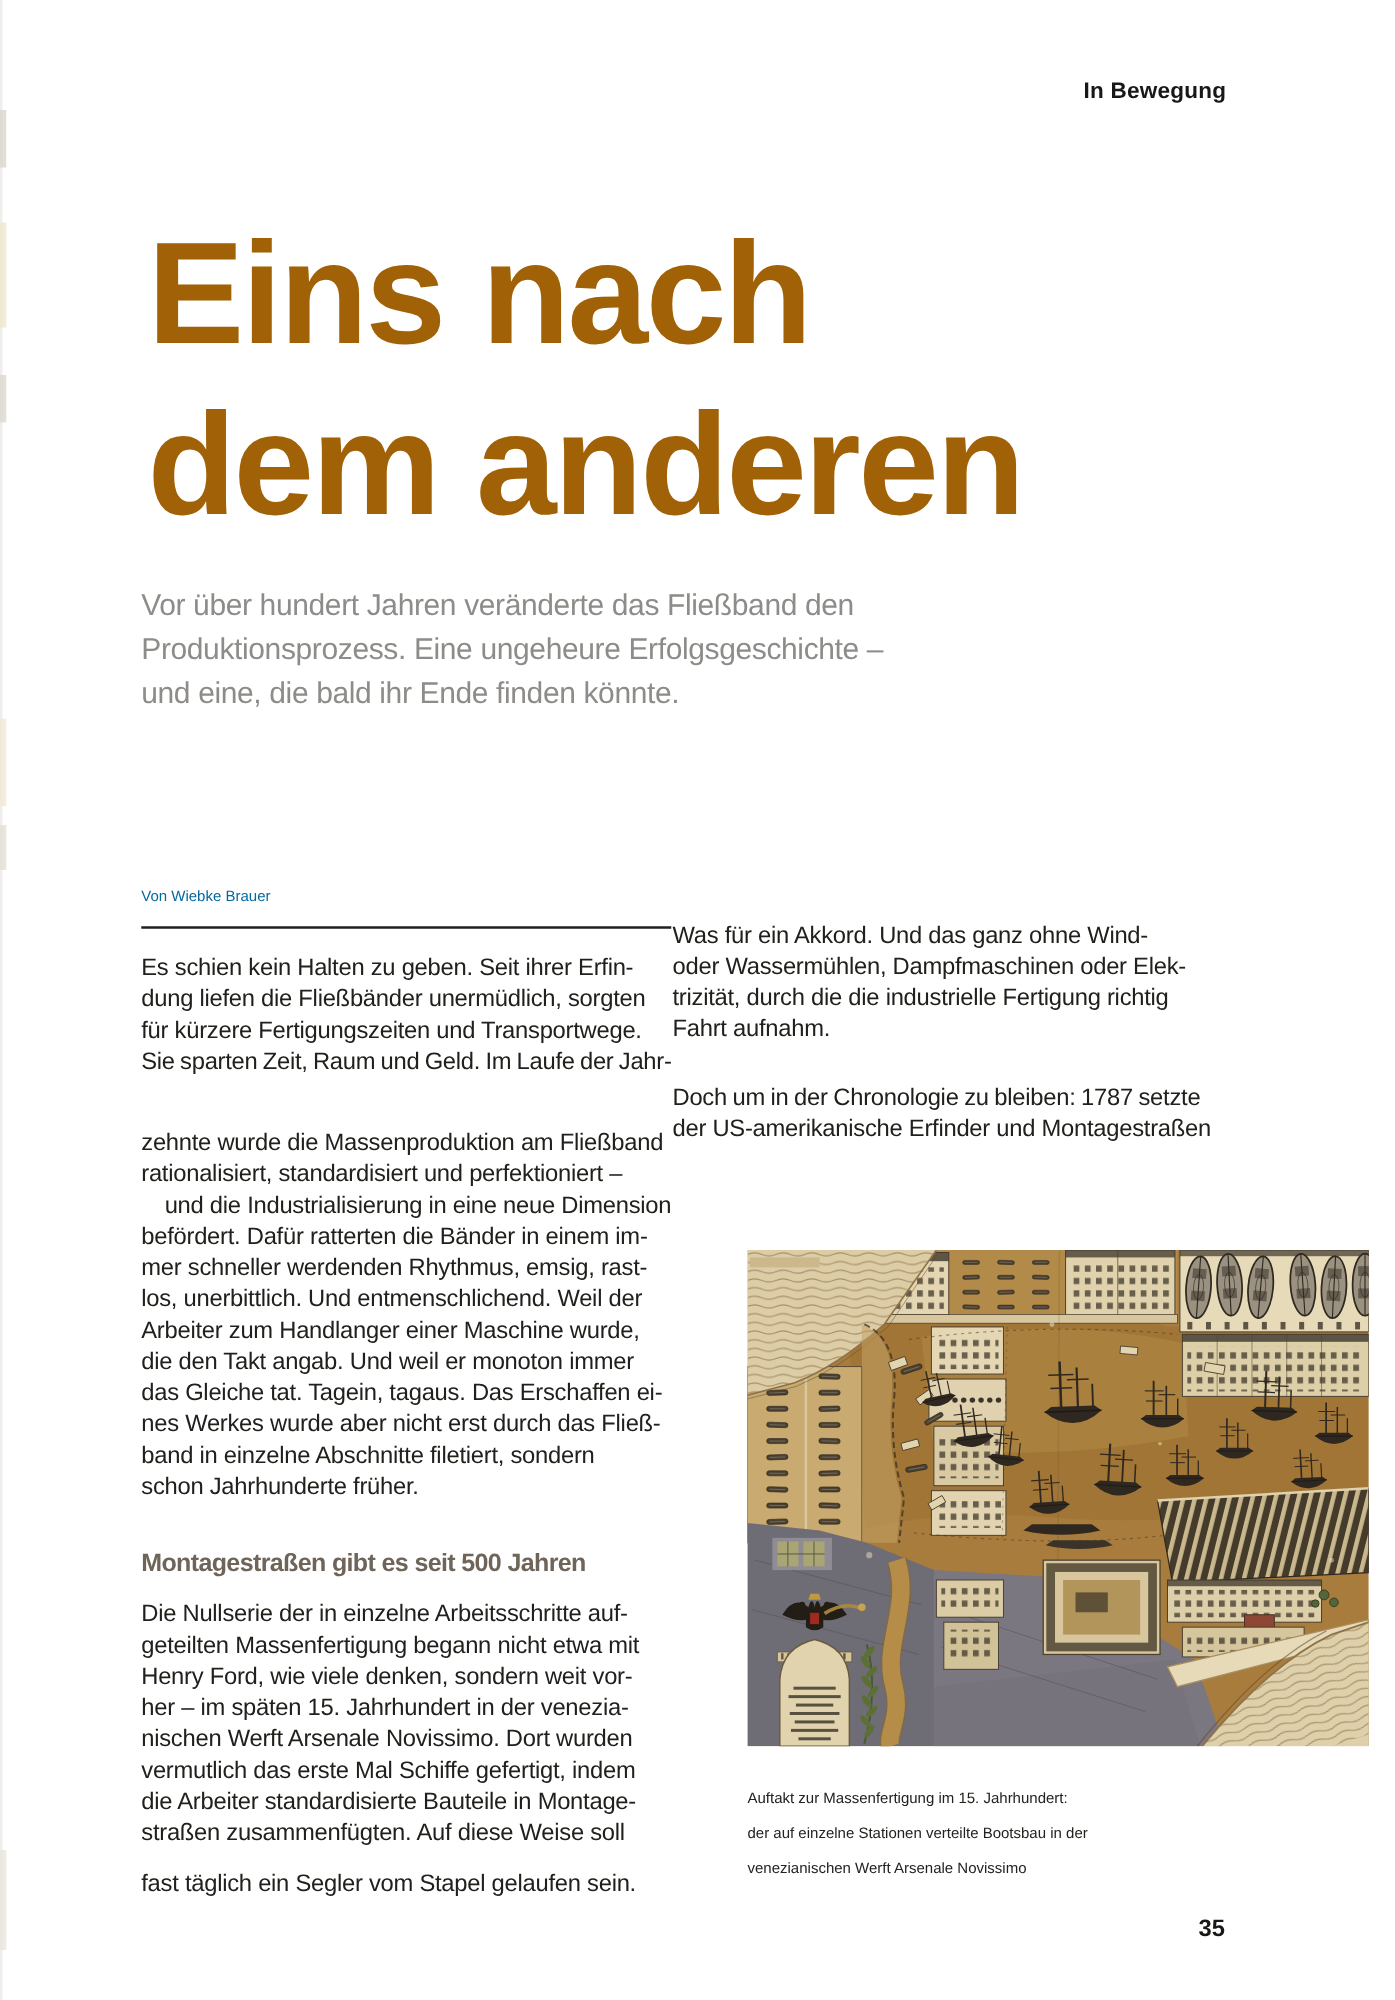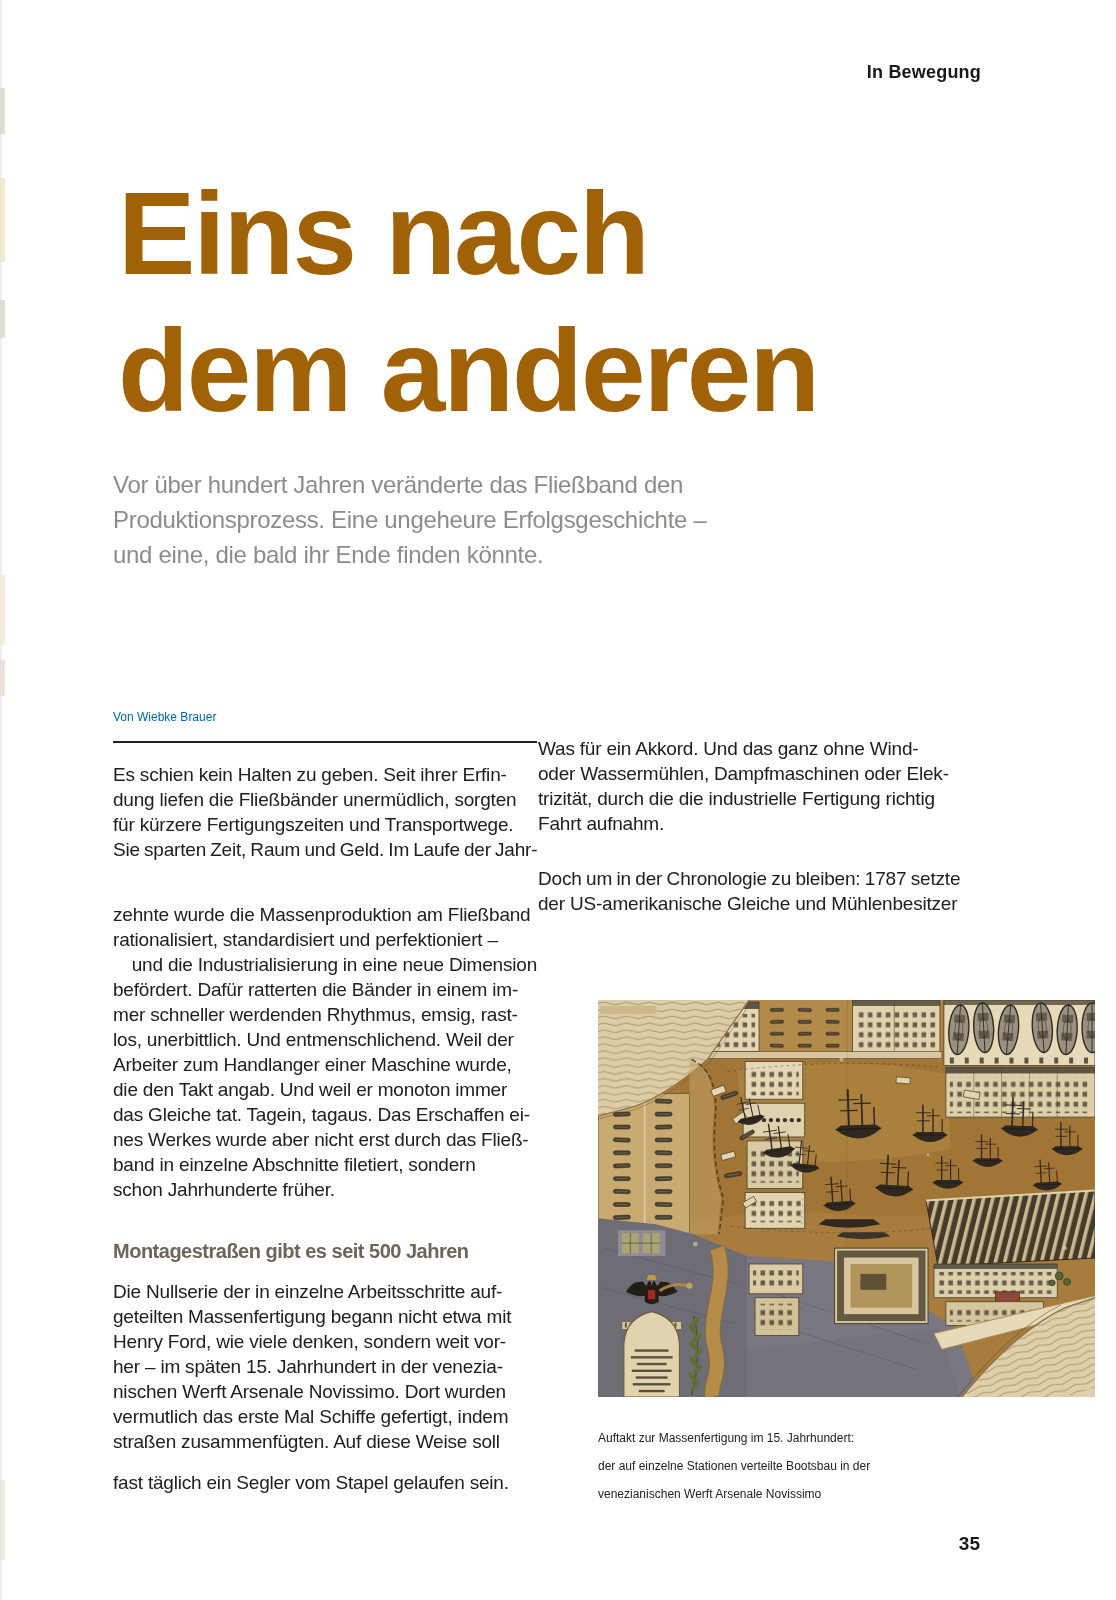--- a/index.html
+++ b/index.html
@@ -86,35 +86,36 @@
         <div class="jline last">schon Jahrhunderte früher.</div>
       </div>
     <h2 class="subheading">Montagestraßen gibt es seit 500 Jahren</h2>
     <div class="para">
         <div class="jline" style="word-spacing: 0px;">Die Nullserie der in einzelne Arbeitsschritte auf-</div>
         <div class="jline" style="word-spacing: 0px;">geteilten Massenfertigung begann nicht etwa mit</div>
         <div class="jline" style="word-spacing: 0px;">Henry Ford, wie viele denken, sondern weit vor-</div>
         <div class="jline" style="word-spacing: 0px;">her – im späten 15. Jahrhundert in der venezia-</div>
         <div class="jline" style="word-spacing: 0px;">nischen Werft Arsenale Novissimo. Dort wurden</div>
         <div class="jline" style="word-spacing: 0px;">vermutlich das erste Mal Schiffe gefertigt, indem</div>
+        <div class="jline" style="word-spacing: 0px;">die Arbeiter standardisierte Bauteile in Montage-</div>
         <div class="jline" style="word-spacing: 0px;">straßen zusammenfügten. Auf diese Weise soll</div>
         <div class="jline last" style="word-spacing: 0px; margin-top: 16px;">fast täglich ein Segler vom Stapel gelaufen sein.</div>
       </div>
   </div>
 
   <div class="col col-right">
     <div class="para">
         <div class="jline" style="word-spacing: 0px;">Was für ein Akkord. Und das ganz ohne Wind-</div>
         <div class="jline" style="word-spacing: 0px;">oder Wassermühlen, Dampfmaschinen oder Elek-</div>
         <div class="jline" style="word-spacing: 0px;">trizität, durch die die industrielle Fertigung richtig</div>
         <div class="jline last">Fahrt aufnahm.</div>
       </div>
     <div class="para para-gap">
         <div class="jline" style="word-spacing: -0.625px;">Doch um in der Chronologie zu bleiben: 1787 setzte</div>
-        <div class="jline last" style="word-spacing: 0px;">der US-amerikanische Gleiche und Mühlenbesitzer</div>
+        <div class="jline last" style="word-spacing: 0px;">der US-amerikanische Erfinder und Montagestraßen</div>
       </div>
   </div>
 
   <figure>
     <svg width="497" height="397" viewBox="0 0 500 400" preserveAspectRatio="none">
       <defs>
         <clipPath id="cpTL">
             <path d="M0,0 H152 L110,60 Q72,94 38,107 L0,117 Z"></path>
           </clipPath>
         <clipPath id="cpBR">

